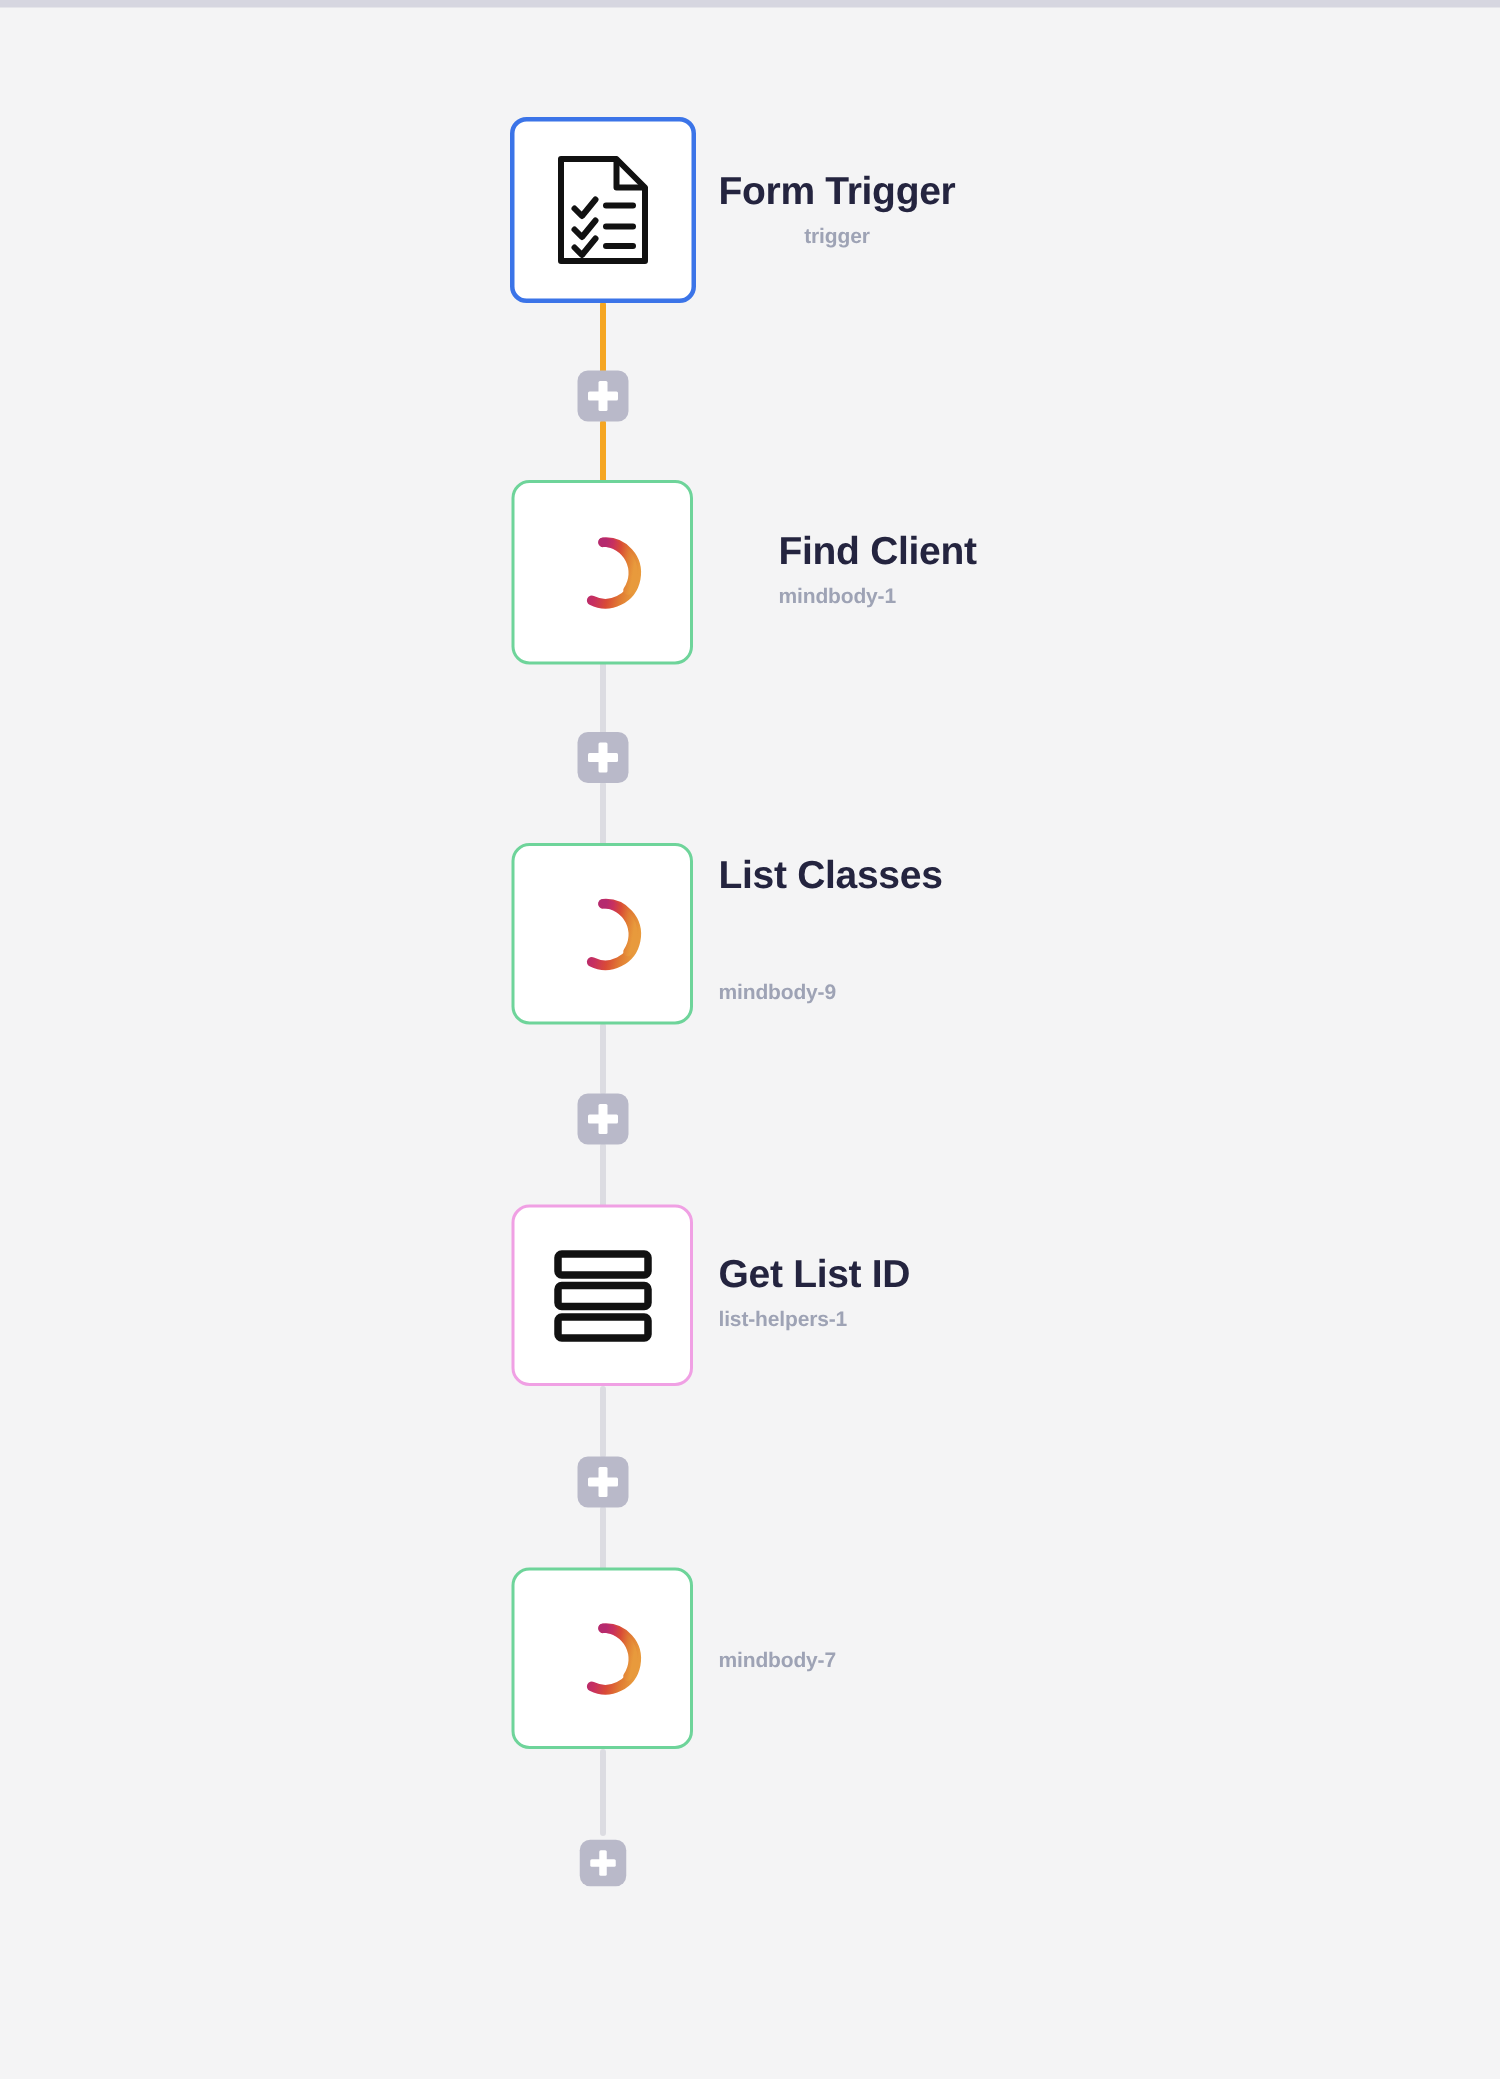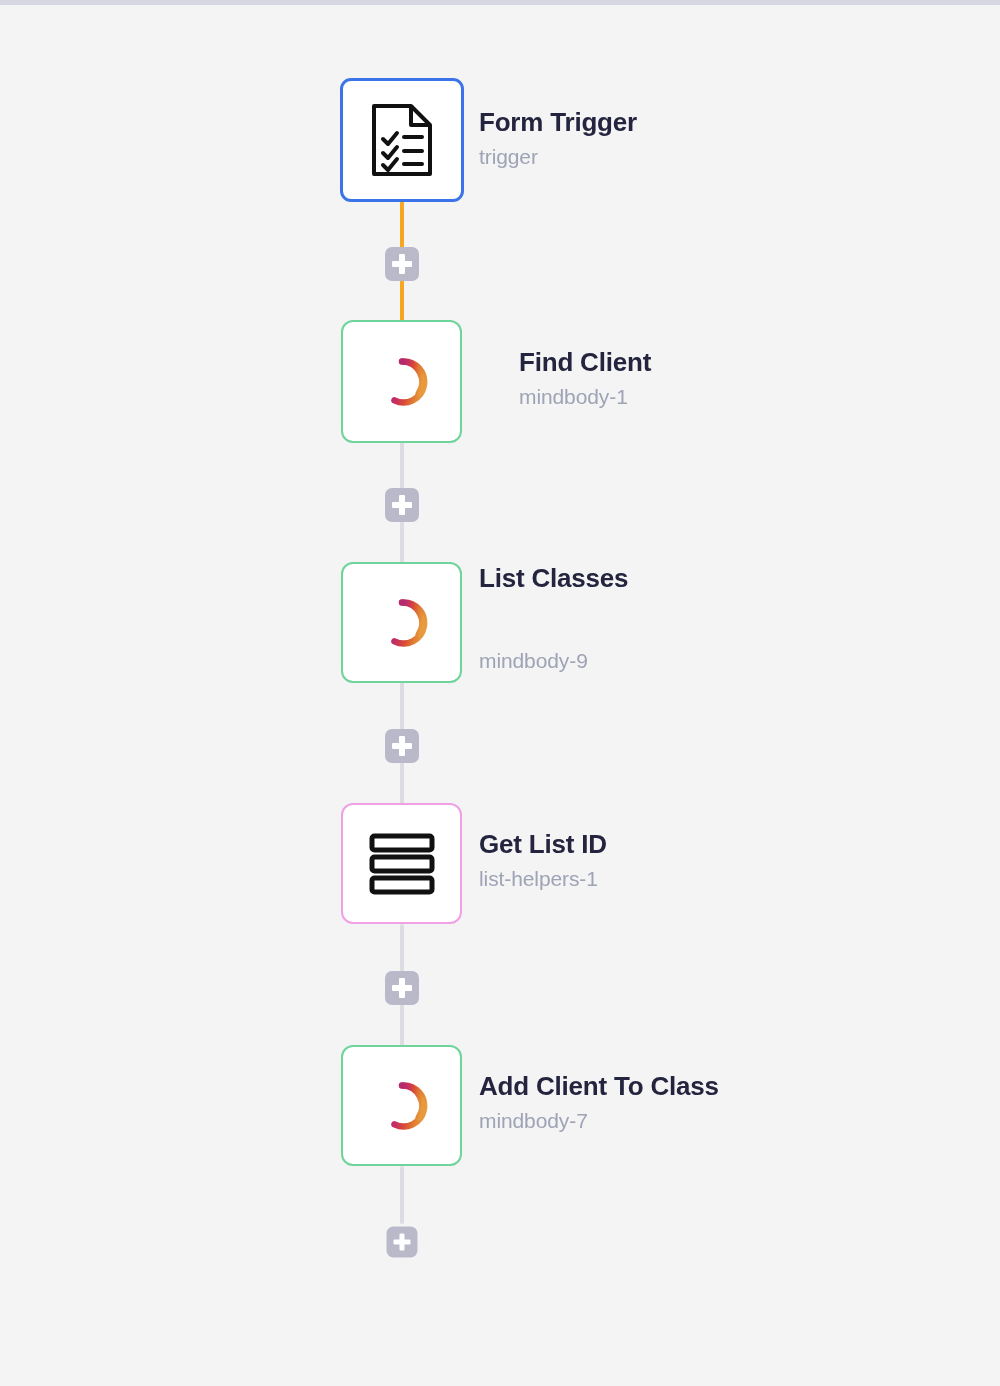--- a/index.html
+++ b/index.html
@@ -82,22 +82,22 @@
     white-space: nowrap;
   }
   .node-title {
     font-size: 26px;
     font-weight: bold;
     color: #24243f;
     letter-spacing: -0.2px;
     line-height: 1.15;
   }
   .node-sub {
-    font-size: 21px;
-    font-weight: normal;
+    font-size: 14px;
+    font-weight: bold;
     color: #9ea3b5;
     letter-spacing: -0.1px;
     line-height: 1.2;
     margin-top: 6px;
   }
 
   .icon-wrap {
     display: flex;
     align-items: center;
     justify-content: center;
@@ -131,21 +131,21 @@
         <path d="M40 3 V22 H59" fill="none" stroke="#111111" stroke-width="4" stroke-linejoin="round"></path>
         <path d="M12 36 l5 5 l9 -11" fill="none" stroke="#111111" stroke-width="4" stroke-linecap="round" stroke-linejoin="round"></path>
         <path d="M12 50 l5 5 l9 -11" fill="none" stroke="#111111" stroke-width="4" stroke-linecap="round" stroke-linejoin="round"></path>
         <path d="M12 62 l5 5 l9 -11" fill="none" stroke="#111111" stroke-width="4" stroke-linecap="round" stroke-linejoin="round"></path>
         <line x1="33" y1="34" x2="51" y2="34" stroke="#111111" stroke-width="4" stroke-linecap="round"></line>
         <line x1="33" y1="48" x2="51" y2="48" stroke="#111111" stroke-width="4" stroke-linecap="round"></line>
         <line x1="33" y1="61" x2="51" y2="61" stroke="#111111" stroke-width="4" stroke-linecap="round"></line>
       </svg>
     </span>
   </div>
-  <div class="node-label" style="left:479px; top:100px; height:78px;">
+  <div class="node-label" style="left:479px; top:100px; height:78px;align-items:center;">
     <div class="node-title">Form Trigger</div>
     <div class="node-sub">trigger</div>
   </div>
 
   <div class="plus-btn" style="left:402px; top:264px; width:34px; height:34px;">
     <span class="bar-h"></span>
     <span class="bar-v"></span>
   </div>
 
   <div class="node green" style="left:341px; top:320px; width:121px; height:123px;">
@@ -233,21 +233,20 @@
             <stop offset="74%" stop-color="#e07b33"></stop>
             <stop offset="100%" stop-color="#e89a3c"></stop>
           </linearGradient>
         </defs>
         <path d="M27 6.5 A20.5 20.5 0 1 1 19.5 45.3" fill="none" stroke="url(#mbgrad3)" stroke-width="6.5" stroke-linecap="round"></path>
         <path d="M27 6.5 A20.5 20.5 0 0 1 43.5 38.5" fill="none" stroke="url(#mbgrad3)" stroke-width="6" stroke-linecap="round"></path>
       </svg>
     </span>
   </div>
   <div class="node-label" style="left:479px; top:1064px; height:78px;">
-    <div class="node-title">Add Client To Class</div>
     <div class="node-sub">mindbody-7</div>
   </div>
 
   <div class="plus-btn" style="left:402px; top:1242px; width:31px; height:31px;">
     <span class="bar-h"></span>
     <span class="bar-v"></span>
   </div>
 
 </div>
 

